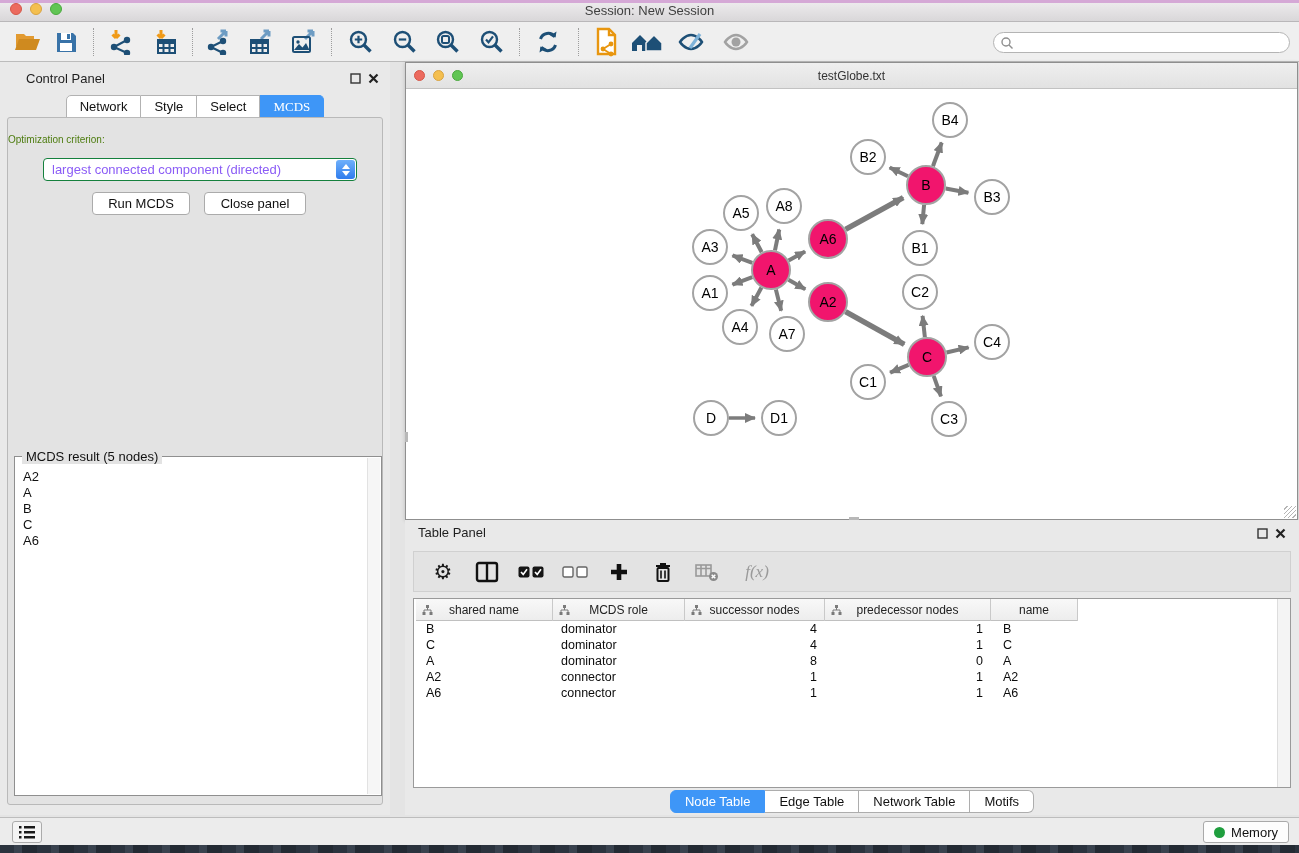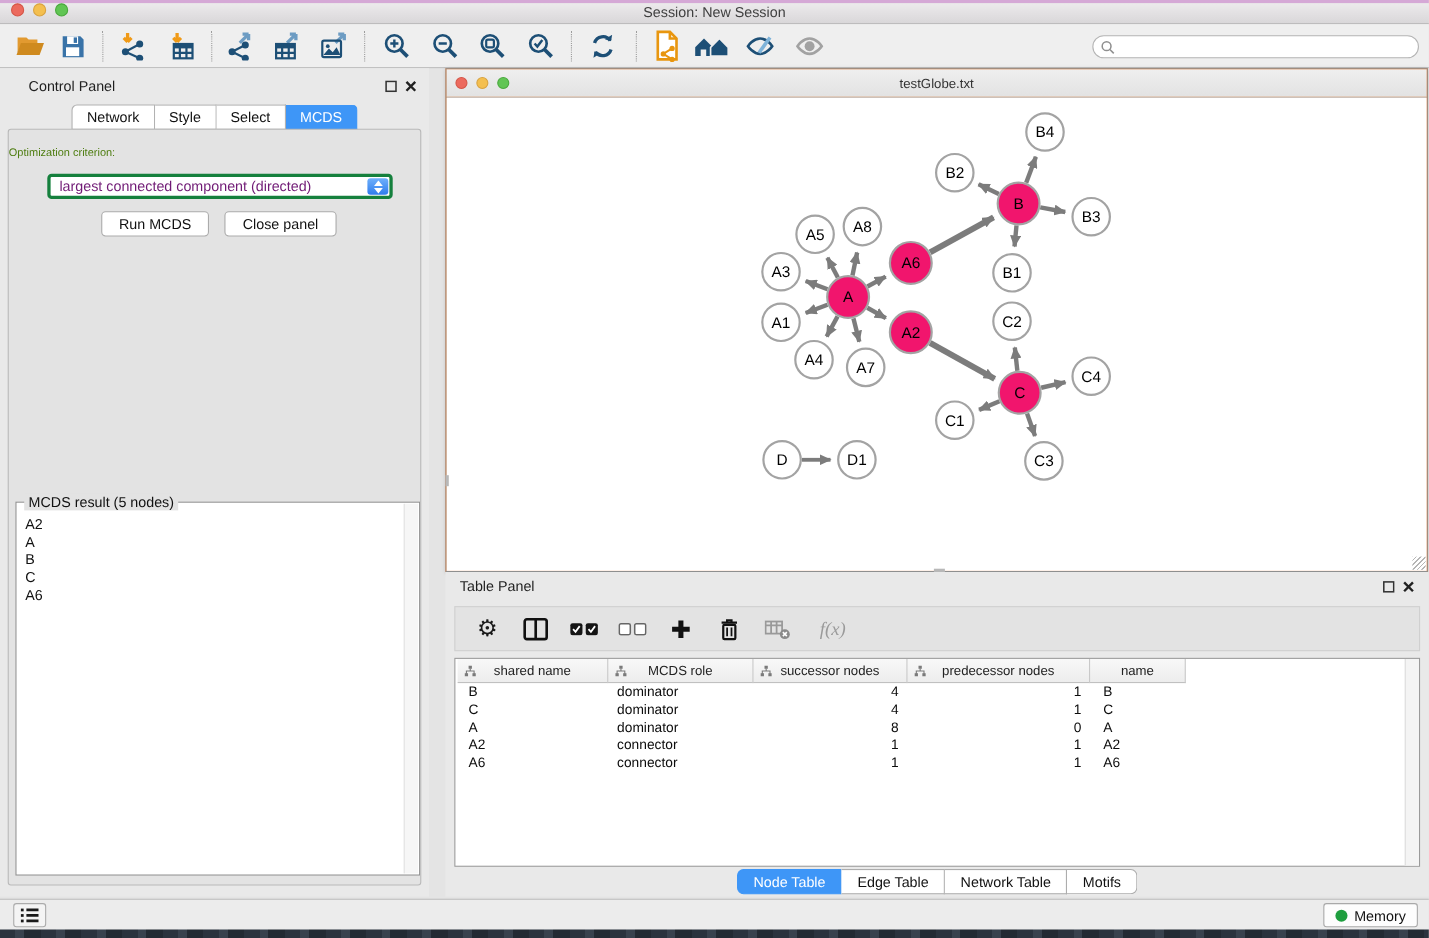--- a/index.html
+++ b/index.html
@@ -35,29 +35,29 @@
   .dock { left:0; top:62px; width:390px; height:753px; background:#e9e9e9; }
   .dock-title { position:absolute; left:10px; top:9px; font-size:13px; color:#1f1f1f;margin-left:16px; }
   .panel-btn { position:absolute; top:9px; width:14px; height:14px; font-size:12px; color:#222;
     display:flex; align-items:center; justify-content:center; cursor:pointer; }
   .cp-tabs { position:absolute; left:0; right:0; top:33px; height:23px;
     display:flex; justify-content:center; }
   .cp-tab { height:23px; padding:0 13px; display:flex; align-items:center; font-size:13px;
     background:#fff; border:1px solid #b2b2b2; border-left-width:0;
     color:#111; cursor:pointer; }
   .cp-tab:first-child { border-left-width:1px; border-top-left-radius:5px; }
-  .cp-tab:last-child { border-top-right-radius:5px; }
+  .cp-tab:last-child { border-top-right-radius:5px;font-family:Liberation Serif, serif; }
   .cp-tab.selected { background:#3e96f7; border-color:#3e96f7; color:#fff; }
   .cp-content { position:absolute; left:7px; right:7px; top:55px; height:688px;
     background:#e3e3e3; border:1px solid #b9b9b9; border-radius:3px; }
   .opt-label { position:absolute; left:0; right:0; top:71px; text-align:left;
     font-size:10px; color:#4d7c0f; }
   .criterion { position:absolute; left:42px; top:95px; width:314px; height:23px;
-    background:#fff; border:3px solid #15803d; border-radius:4px;
-    display:flex; align-items:center; font-size:13px; color:#701a75;
+    background:#fff; border:1px solid #15803d; border-radius:4px;
+    display:flex; align-items:center; font-size:13px; color:#8b5cf6;
     padding-left:8px; cursor:pointer; }
   .criterion .stepper { position:absolute; right:1px; top:1px; bottom:1px; width:19px;
     border-radius:3px; background:linear-gradient(#6fb0fb,#2f7ced);
     display:flex; flex-direction:column; align-items:center; justify-content:center; gap:2px; }
   .stepper .tri { width:0; height:0; border-left:4px solid transparent; border-right:4px solid transparent; }
   .tri.up { border-bottom:5px solid #fff; }
   .tri.down { border-top:5px solid #fff; }
   .cp-btn { position:absolute; top:129px; height:23px; background:#fff;
     border:1px solid #ababab; border-radius:4px; font-size:13px; color:#111;
     font-family:"Liberation Sans",sans-serif; cursor:pointer; }

